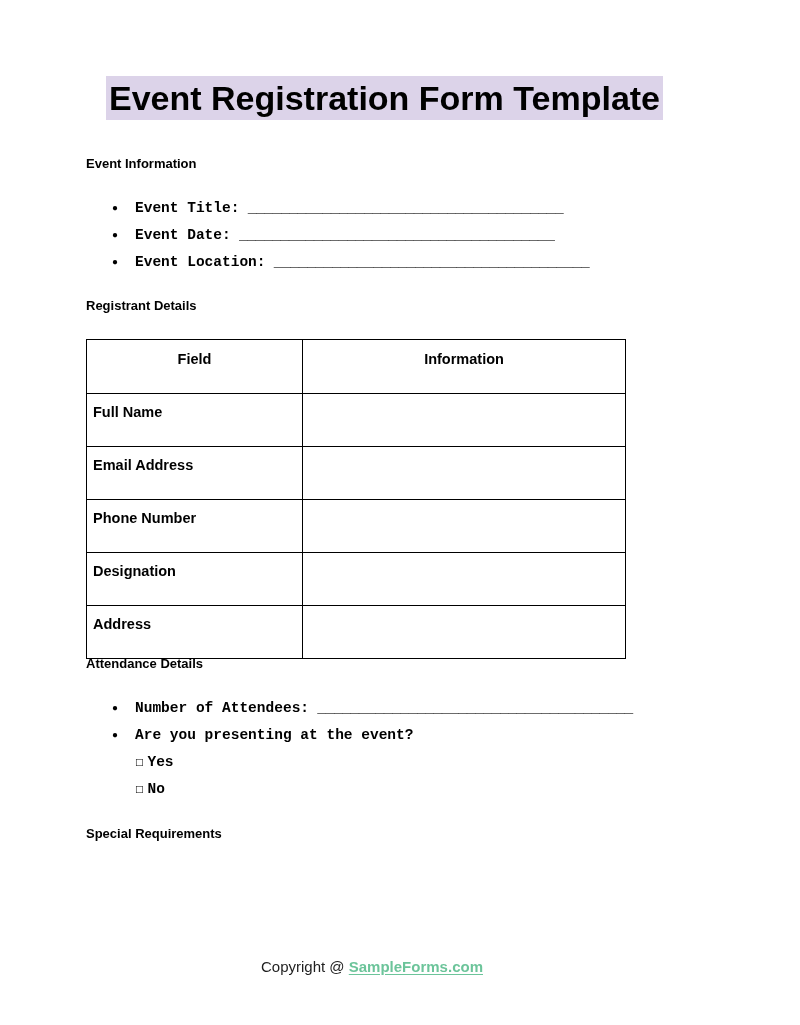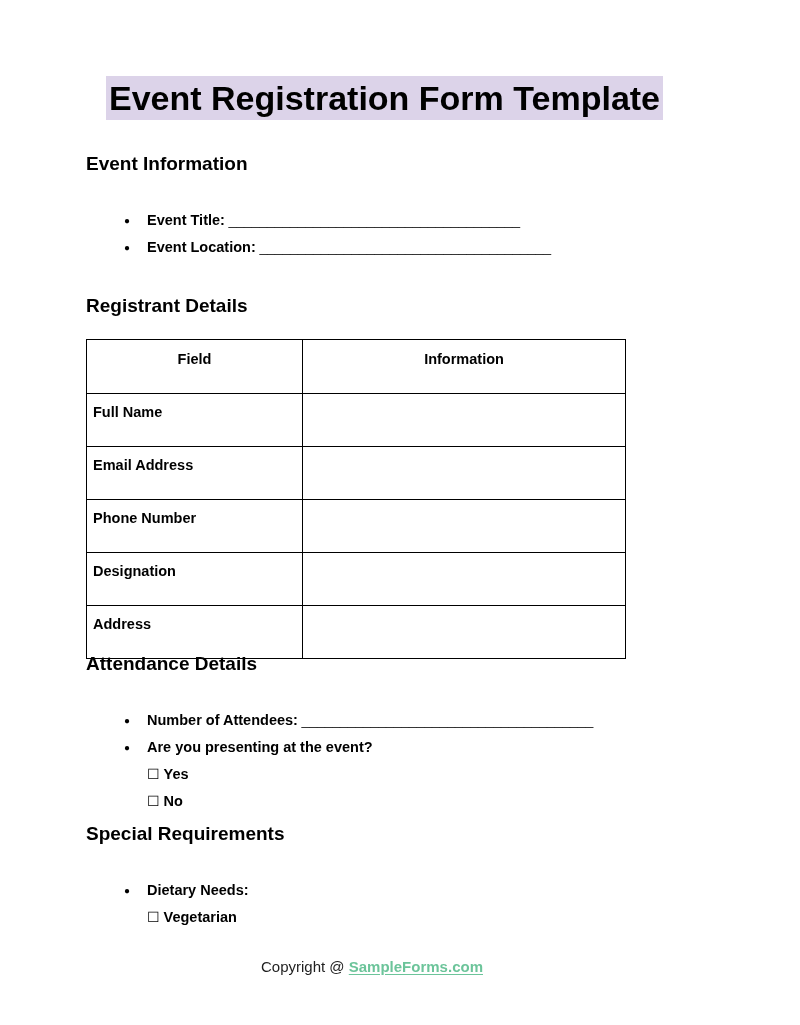--- a/index.html
+++ b/index.html
@@ -34,34 +34,35 @@
     color: #000000;
     background: #dcd3e9;
     padding: 0 3px;
     white-space: nowrap;
   }
 
   
   .section-heading {
     position: absolute;
     left: 86px;
-    font-size: 19px;
+    font-size: 13px;
     font-weight: bold;
     line-height: 20px;
     color: #000000;
     white-space: nowrap;
   }
 
   
   .bullet-list {
     position: absolute;
     left: 112px;
-    margin: 12px;
+    margin: 0;
     padding: 0;
     list-style: none;
+    font-family: Liberation Mono, monospace;
   }
   .bullet-item {
     position: relative;
     padding-left: 23px;
     font-size: 14.5px;
     font-weight: bold;
     line-height: 27px;
     white-space: nowrap;
     color: #000000;
   }
@@ -158,20 +159,23 @@
 
   <div class="doc-title">Event Registration Form Template</div>
 
   <div class="section-heading" style="top:154px;">Event Information</div>
 
   <ul class="bullet-list" style="top:195px;">
     <li class="bullet-item">
       <span>Event Title:</span><span class="fill-line"> ______________________________________</span>
     </li>
     <li class="bullet-item">
+      <span>Event Date:</span><span class="fill-line"> ______________________________________</span>
+    </li>
+    <li class="bullet-item">
       <span>Event Location:</span><span class="fill-line"> ______________________________________</span>
     </li>
   </ul>
 
   <div class="section-heading" style="top:296px;">Registrant Details</div>
 
   <table class="registrant-table">
     <thead>
       <tr>
         <th class="col-field">Field</th>
@@ -214,26 +218,18 @@
     <li class="checkbox-row">
       <span class="checkbox-glyph">☐</span><span>Yes</span>
     </li>
     <li class="checkbox-row">
       <span class="checkbox-glyph">☐</span><span>No</span>
     </li>
   </ul>
 
   <div class="section-heading" style="top:824px;">Special Requirements</div>
 
-  <ul class="bullet-list" style="top:865px;">
-    <li class="bullet-item">
-      <span>Dietary Needs:</span>
-    </li>
-    <li class="checkbox-row">
-      <span class="checkbox-glyph">☐</span><span>Vegetarian</span>
-    </li>
-  </ul>
 
   <div class="footer">
     <span>Copyright @ </span><span class="footer-link">SampleForms.com</span>
   </div>
 
 </div>
 
 </body></html>

